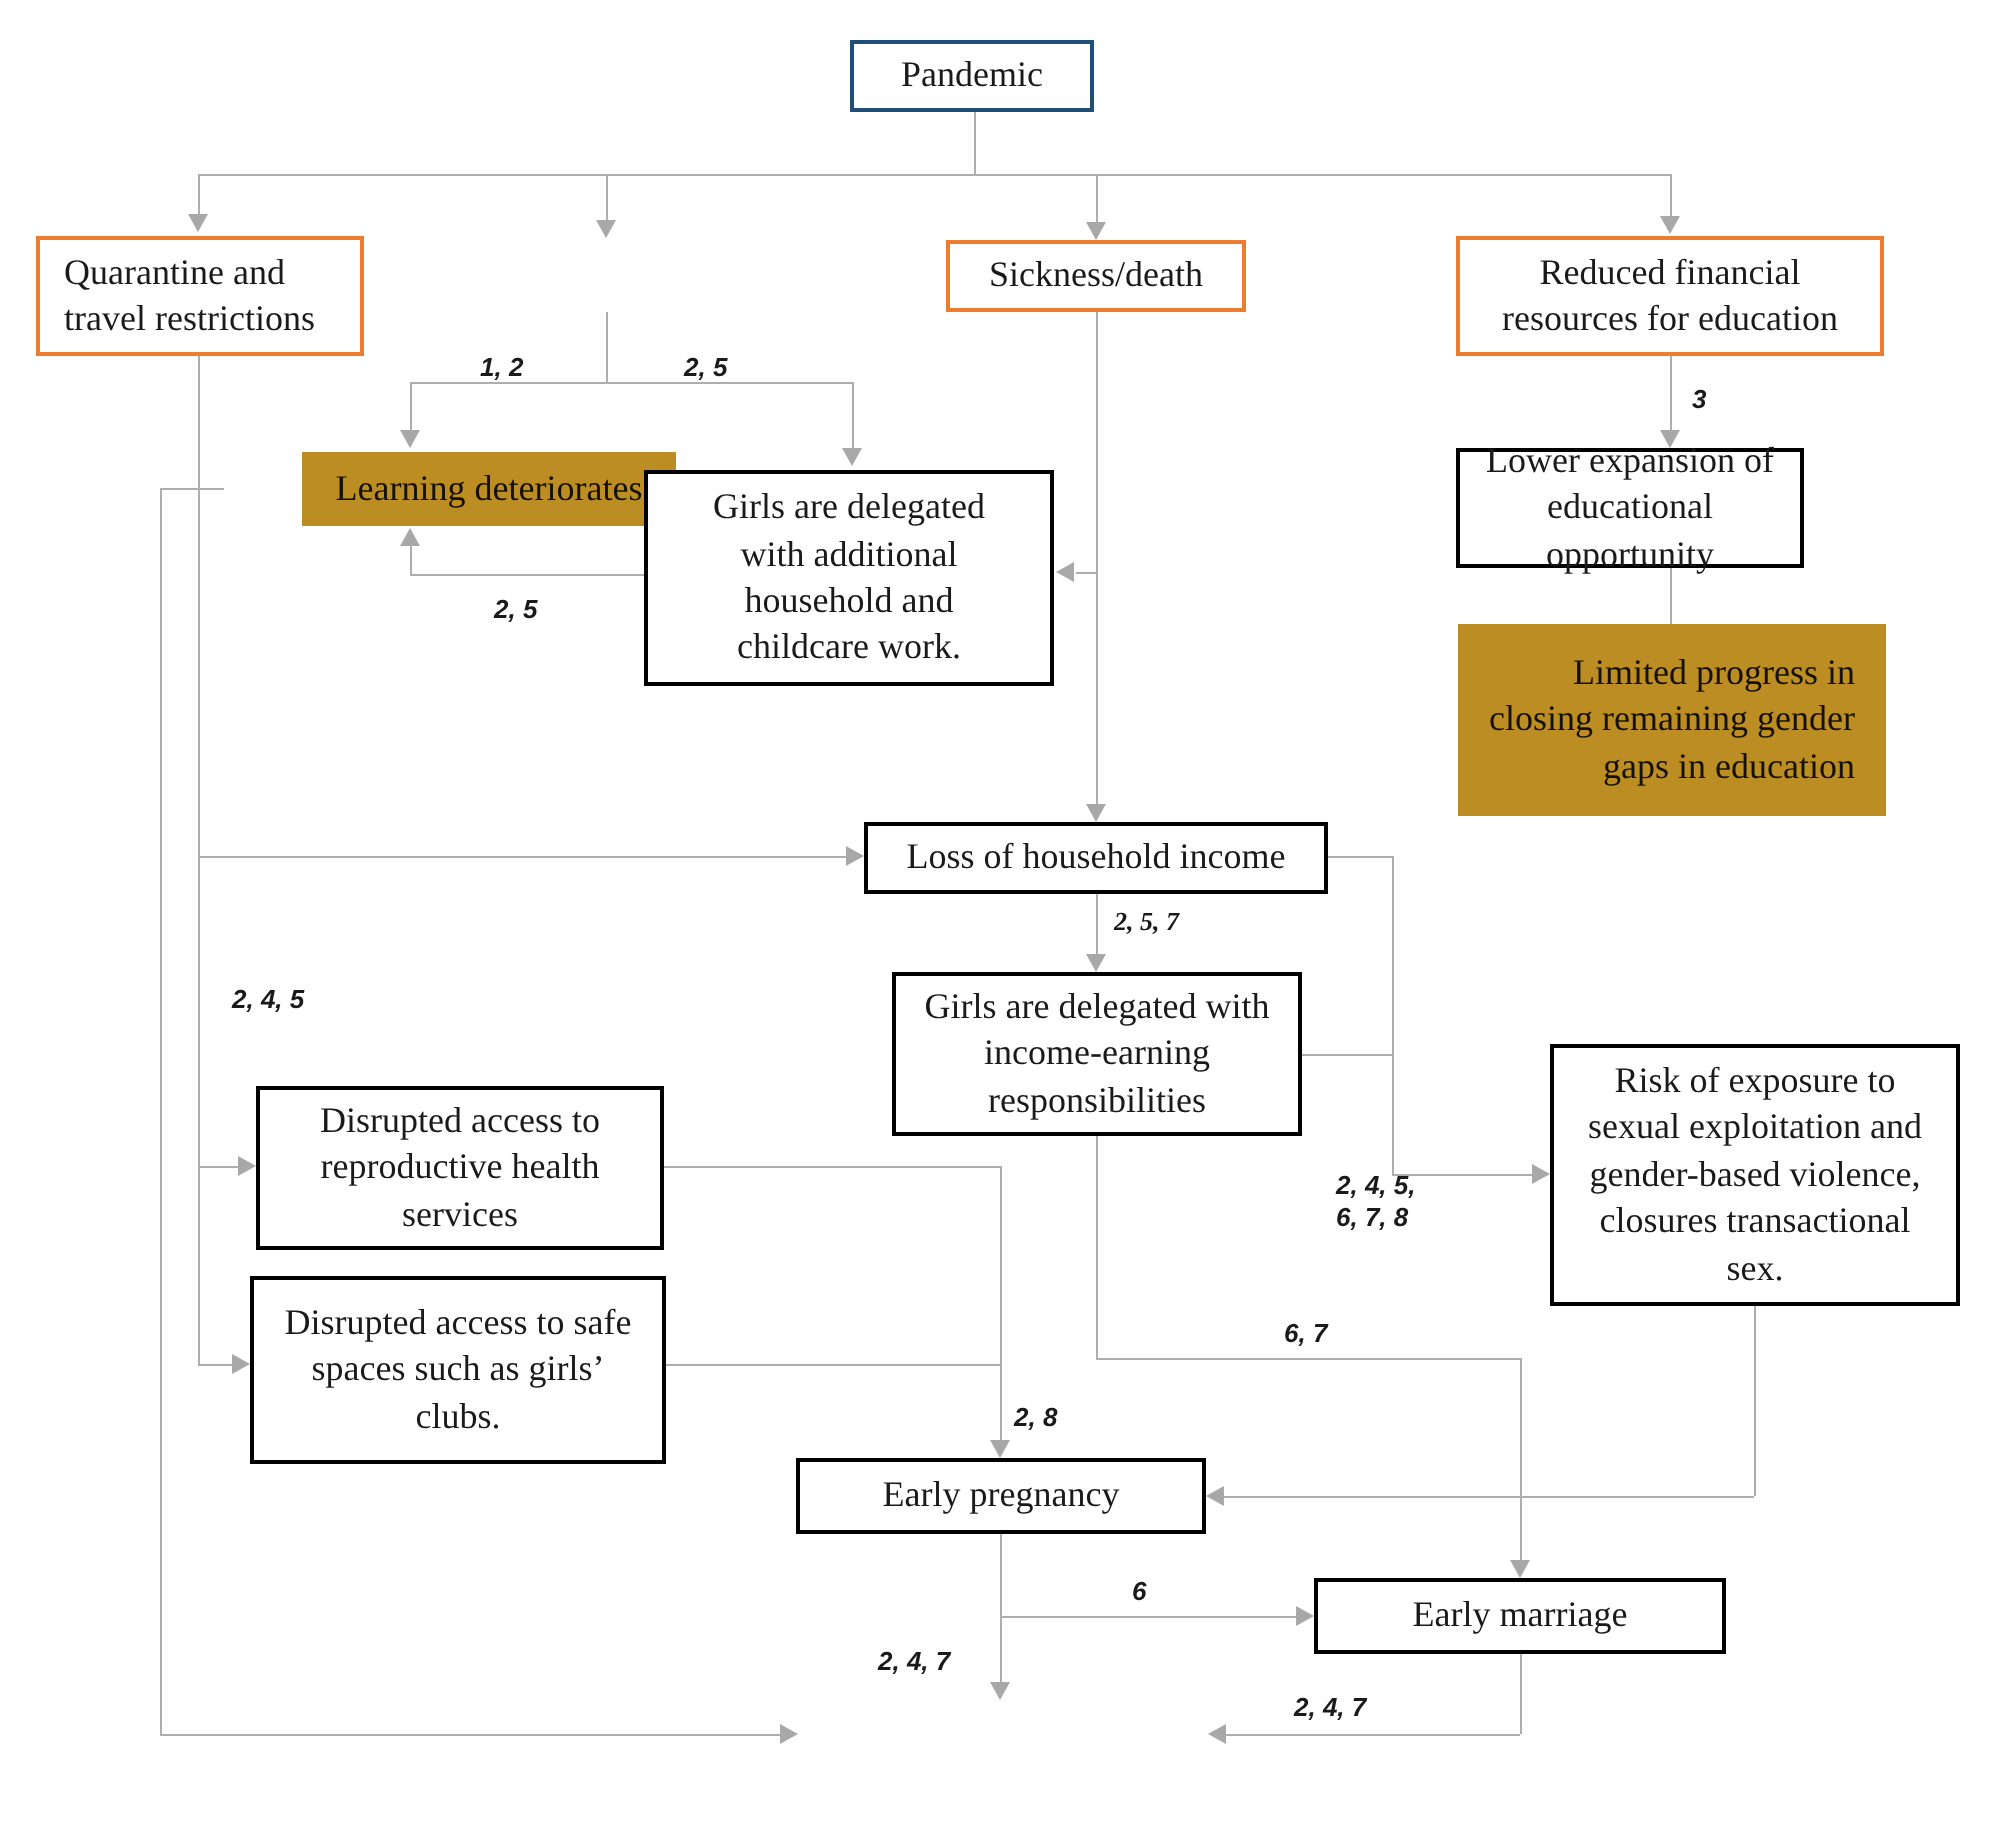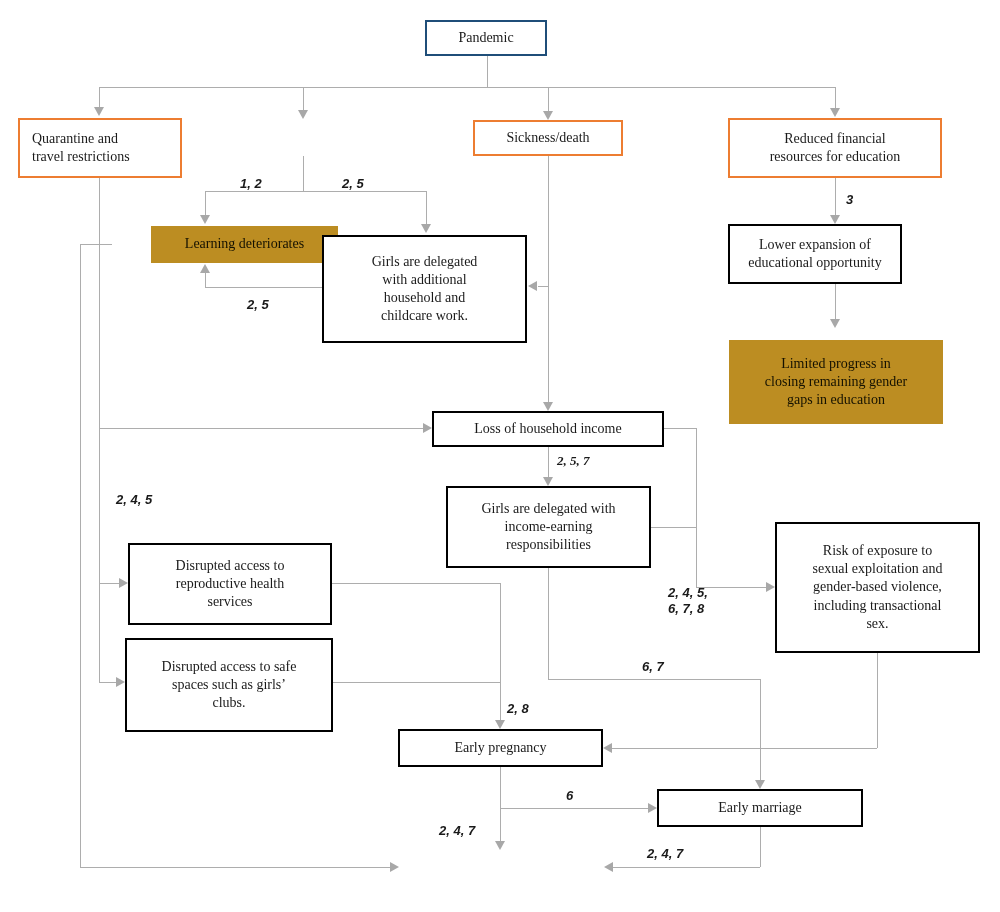--- a/index.html
+++ b/index.html
@@ -4,21 +4,21 @@
 <style>
   html,body { margin:0; padding:0; background:#ffffff; }
   #canvas {
     position:relative; width:1000px; height:912px; background:#ffffff;
     overflow:hidden; font-family:"Liberation Serif", serif;
   }
   .node {
     position:absolute; box-sizing:border-box; background:#ffffff;
     display:flex; align-items:center; justify-content:center;
     text-align:center; white-space:pre-line;
-    font-family:"Liberation Serif", serif; font-size:14px; line-height:1.3;
+    font-family:"Liberation Serif", serif; font-size:18px; line-height:1.3;
     color:#1a1a1a;
   }
   .style-blue   { border:2px solid #1F4E79; }
   .style-orange { border:2px solid #ED7D31; }
   .style-black  { border:2px solid #000000; }
   .style-gold   { background:#BC8D22; border:none; color:#141100; }
   .align-left   { justify-content:flex-start; text-align:left; padding-left:12px; }
   .seg  { position:absolute; background:#ADADAD; }
   .arrow{ position:absolute; width:0; height:0; }
   .edge-label {
@@ -100,31 +100,31 @@
     <div class="node style-orange" style="left: 473px; top: 120px; width: 150px; height: 36px;"><span>Sickness/death</span></div>
     <div class="node style-orange" style="left: 728px; top: 118px; width: 214px; height: 60px;"><span>Reduced financial
 resources for education</span></div>
     <div class="node style-gold" style="left: 111px; top: 226px; width: 187px; height: 37px; margin-left: 40px;"><span>Learning deteriorates</span></div>
     <div class="node style-black" style="left: 322px; top: 235px; width: 205px; height: 108px;"><span>Girls are delegated
 with additional
 household and
 childcare work.</span></div>
     <div class="node style-black" style="left: 728px; top: 224px; width: 174px; height: 60px;"><span>Lower expansion of
 educational opportunity</span></div>
-    <div class="node style-gold" style="left: 729px; top: 340px; width: 214px; height: 84px;"><span>Limited progress in
+    <div class="node style-gold" style="left: 729px; top: 312px; width: 214px; height: 96px; text-align: right;"><span>Limited progress in
 closing remaining gender
 gaps in education</span></div>
     <div class="node style-black" style="left: 432px; top: 411px; width: 232px; height: 36px;"><span>Loss of household income</span></div>
     <div class="node style-black" style="left: 446px; top: 486px; width: 205px; height: 82px;"><span>Girls are delegated with
 income-earning
 responsibilities</span></div>
     <div class="node style-black" style="left: 775px; top: 522px; width: 205px; height: 131px;"><span>Risk of exposure to
 sexual exploitation and
 gender-based violence,
-including transactional
+closures transactional
 sex.</span></div>
     <div class="node style-black" style="left: 128px; top: 543px; width: 204px; height: 82px;"><span>Disrupted access to
 reproductive health
 services</span></div>
     <div class="node style-black" style="left: 125px; top: 638px; width: 208px; height: 94px;"><span>Disrupted access to safe
 spaces such as girls’
 clubs.</span></div>
     <div class="node style-black" style="left: 398px; top: 729px; width: 205px; height: 38px;"><span>Early pregnancy</span></div>
     <div class="node style-black" style="left: 657px; top: 789px; width: 206px; height: 38px;"><span>Early marriage</span></div>
     <div class="edge-label" style="left: 240px; top: 176px;">1, 2</div>

